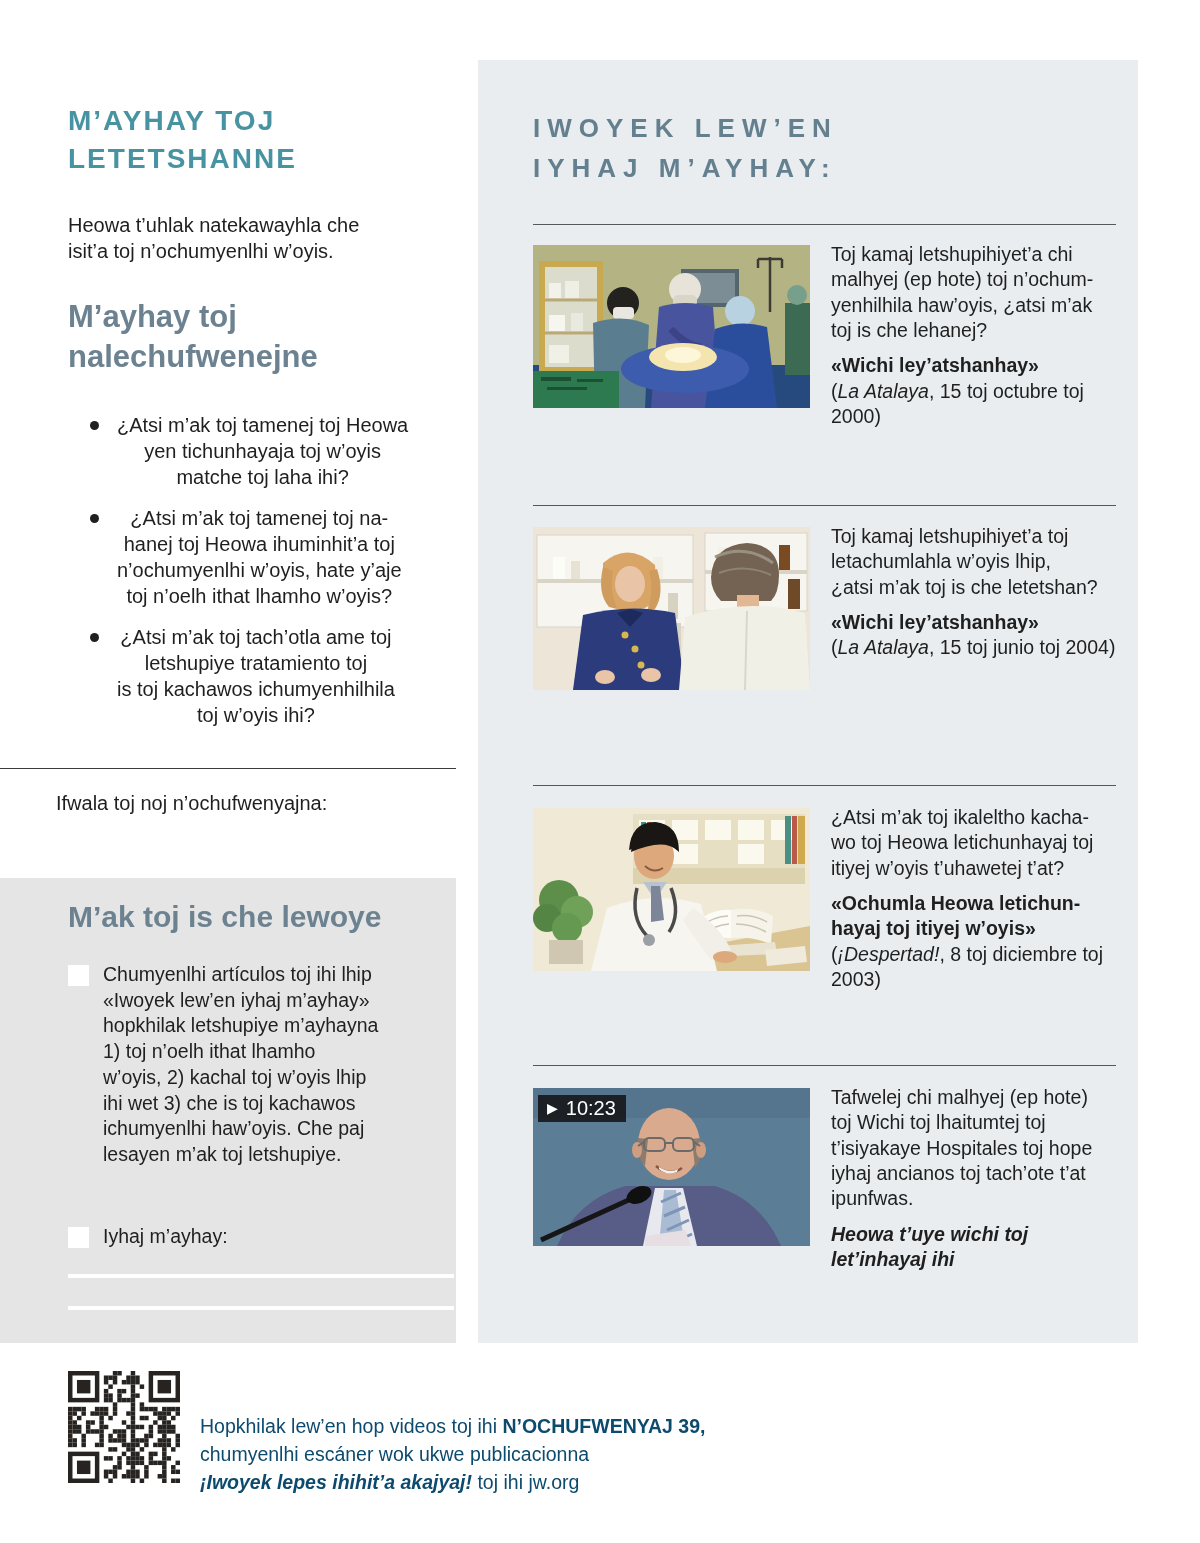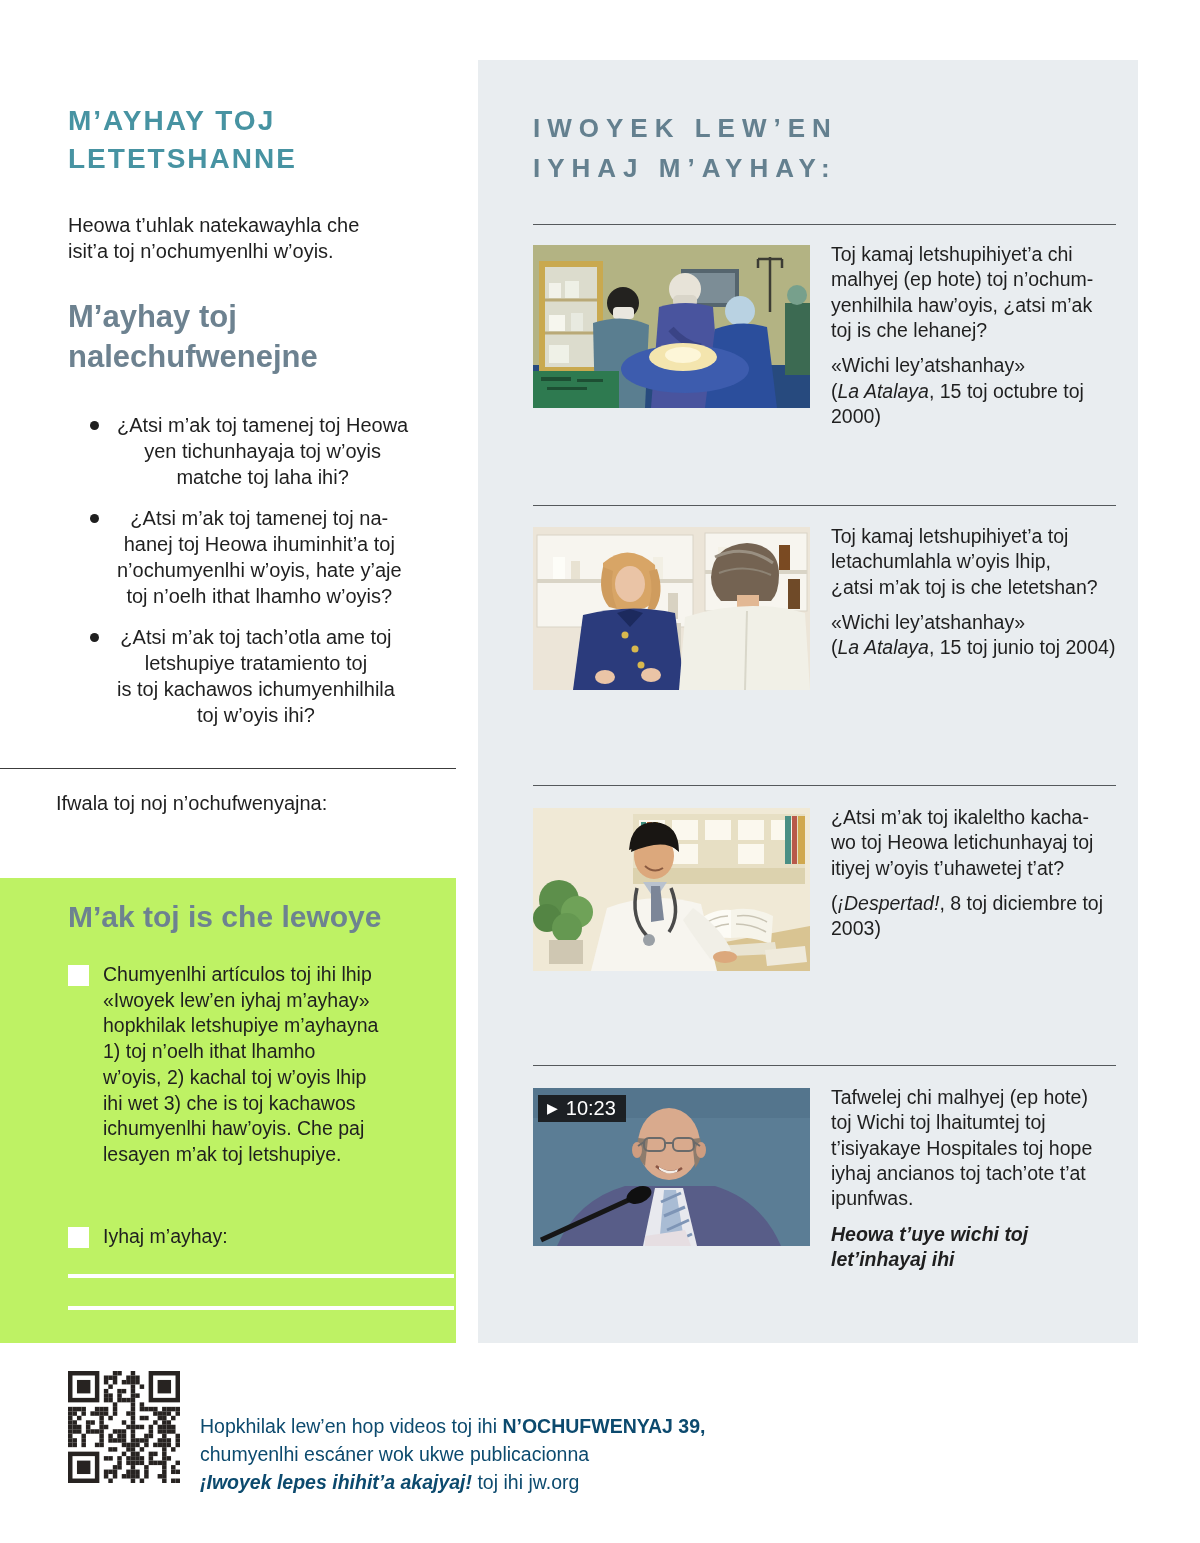--- a/index.html
+++ b/index.html
@@ -17,21 +17,21 @@
   .intro{left:68px;top:212px;font-size:20px;line-height:1.32;width:410px;}
   .sub-title{left:68px;top:297px;font-size:31px;font-weight:bold;color:#6d8290;line-height:1.28;}
   .bullet-list{left:90px;top:412px;width:385px;}
   .bullet{display:flex;margin-bottom:15px;}
   .bullet .dot{flex:0 0 9px;width:9px;height:9px;border-radius:50%;background:#1f1f1f;
     margin:9px 18px 0 0;}
   .bullet .txt{font-size:20px;line-height:1.3;text-align:center;}
   .rule-left{left:0;top:768px;width:456px;height:1px;background:#3c3c3c;}
   .review{left:56px;top:792px;font-size:20px;}
 
-  .todo-box{left:0;top:878px;width:456px;height:465px;background:#bef264;}
+  .todo-box{left:0;top:878px;width:456px;height:465px;background:#e5e5e5;}
   .todo-title{position:absolute;left:68px;top:22px;font-size:30px;font-weight:bold;color:#6d8290;}
   .todo-item{position:absolute;left:68px;width:368px;font-size:19.5px;line-height:1.32;}
   .todo-item .chk{position:absolute;left:0;top:3px;width:21px;height:21px;background:#ffffff;}
   .todo-item .txt{display:block;margin-left:35px;}
   .item-1{top:84px;}
   .item-2{top:346px;}
   .write-line{position:absolute;left:68px;width:386px;height:4px;background:#ffffff;}
   .line-a{top:396px;} .line-b{top:428px;}
 
   .qr-wrap{left:68px;top:1371px;width:112px;height:112px;}
@@ -44,21 +44,21 @@
   .panel-title{position:absolute;left:55px;top:48px;font-size:26px;font-weight:bold;
     color:#64808f;letter-spacing:7px;line-height:1.55;}
   .p-div{position:absolute;left:55px;width:583px;height:1px;background:#55595c;}
   .d1{top:164px;} .d2{top:445px;} .d3{top:725px;} .d4{top:1005px;}
   .section{position:absolute;left:55px;width:590px;}
   .s1{top:185px;} .s2{top:467px;} .s3{top:748px;} .s4{top:1028px;}
   .photo{position:absolute;left:0;top:0;width:277px;height:163px;overflow:hidden;}
   .photo svg{display:block;}
   .caption{position:absolute;left:298px;top:-3px;width:300px;font-size:19.5px;line-height:1.3;}
   .caption .q{margin:0 0 10px 0;}
-  .caption .src-title{font-weight:normal;}
+  .caption .src-title{font-weight:bold;}
   .caption .src .pub{font-style:italic;}
   .caption .quote{font-weight:bold;font-style:italic;margin-top:10px;}
 
   .badge{position:absolute;left:5px;top:7px;background:rgba(20,20,22,0.88);color:#ffffff;
     display:flex;align-items:center;padding:3px 10px 4px 9px;}
   .badge .tri{font-size:14px;margin-right:8px;line-height:1;}
   .badge .time{font-size:20px;line-height:1;}
 </style>
 </head>
 <body>
@@ -507,20 +507,22 @@
         <path d="M138 80 q10 26 -2 44" stroke="#4a4a4a" stroke-width="3.5" fill="none"></path>
         <circle cx="116" cy="132" r="6" fill="#9aa0a6"></circle>
         <path d="M160 100 Q188 120 198 142 L178 152 Q160 128 150 112 Z" fill="#f1efe7"></path>
         <ellipse cx="192" cy="149" rx="12" ry="6" fill="#dca87c"></ellipse>
       </svg>
     </div>
     <div class="caption">
       <div class="q pre">¿Atsi m’ak toj ikaleltho kacha-
 wo toj Heowa letichunhayaj toj
 itiyej w’oyis t’uhawetej t’at?</div>
+      <div class="src-title pre">«Ochumla Heowa letichun-
+hayaj toj itiyej w’oyis»</div>
       <div class="src pre"><span>(</span><span class="pub">¡Despertad!</span><span>, 8 toj diciembre toj
 2003)</span></div>
     </div>
   </div>
 
   <div class="section s4">
     <div class="photo" style="height:158px;">
       <svg width="277" height="158" viewBox="0 0 277 158" xmlns="http://www.w3.org/2000/svg">
         <rect width="277" height="158" fill="#5b7d95"></rect>
         <rect width="277" height="30" fill="#54758d"></rect>

